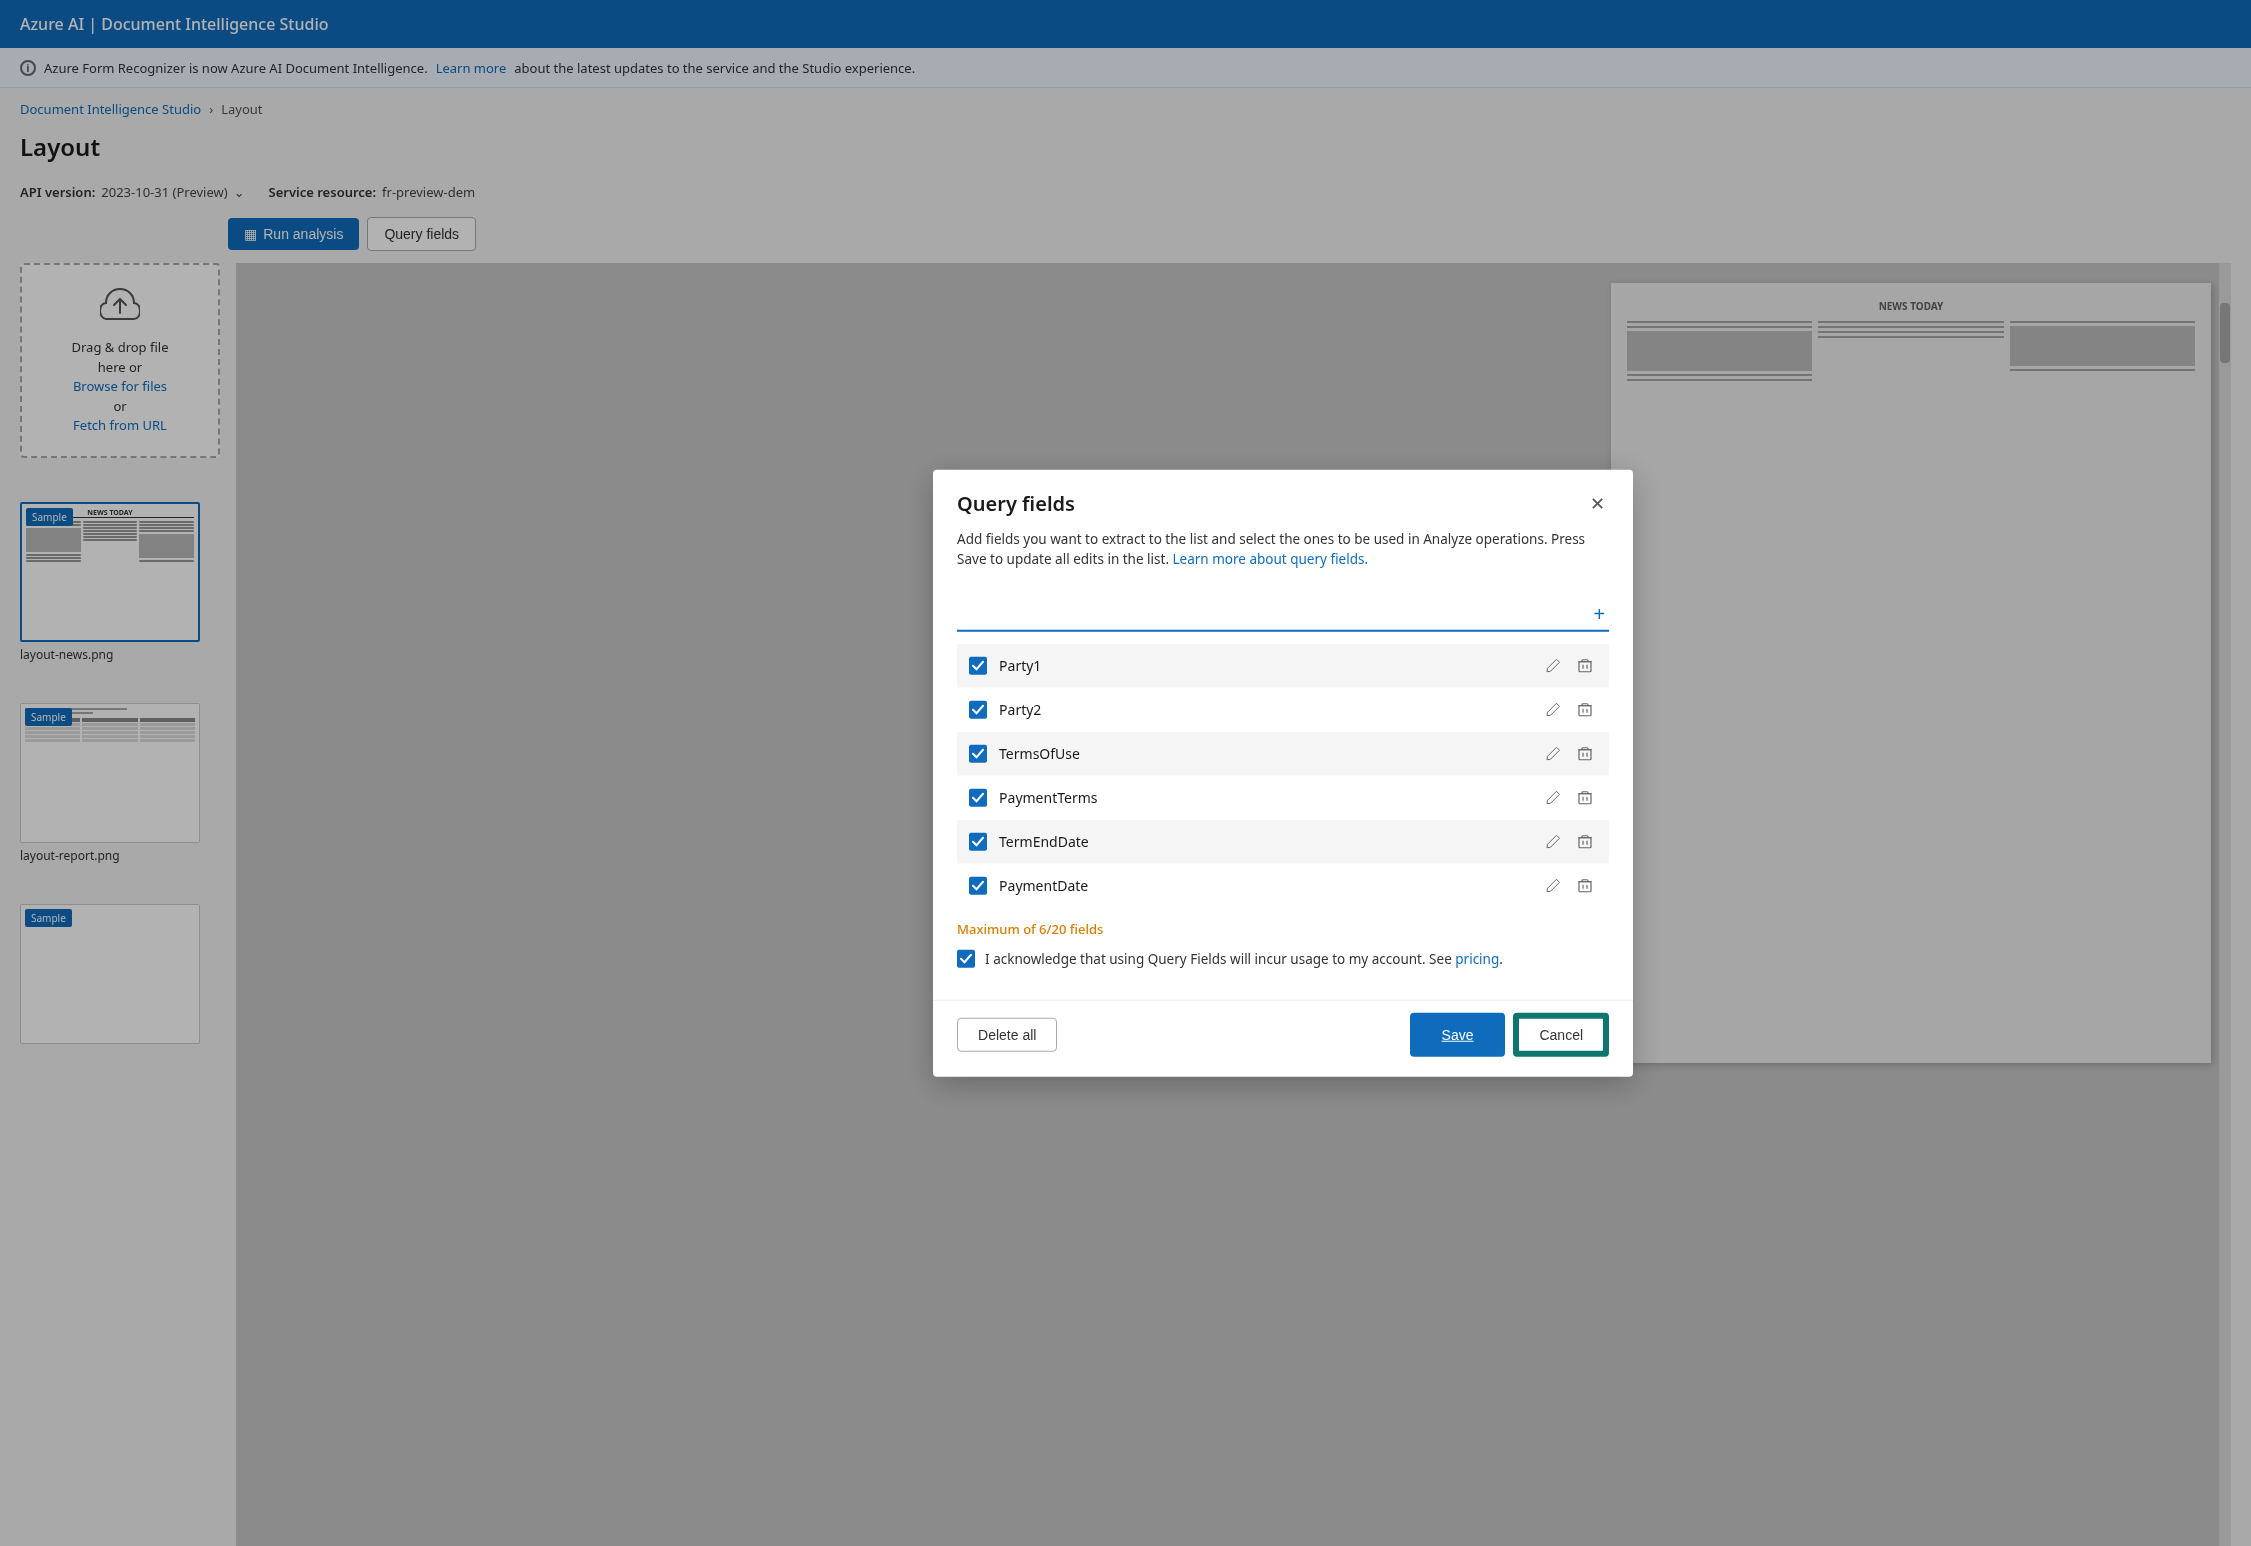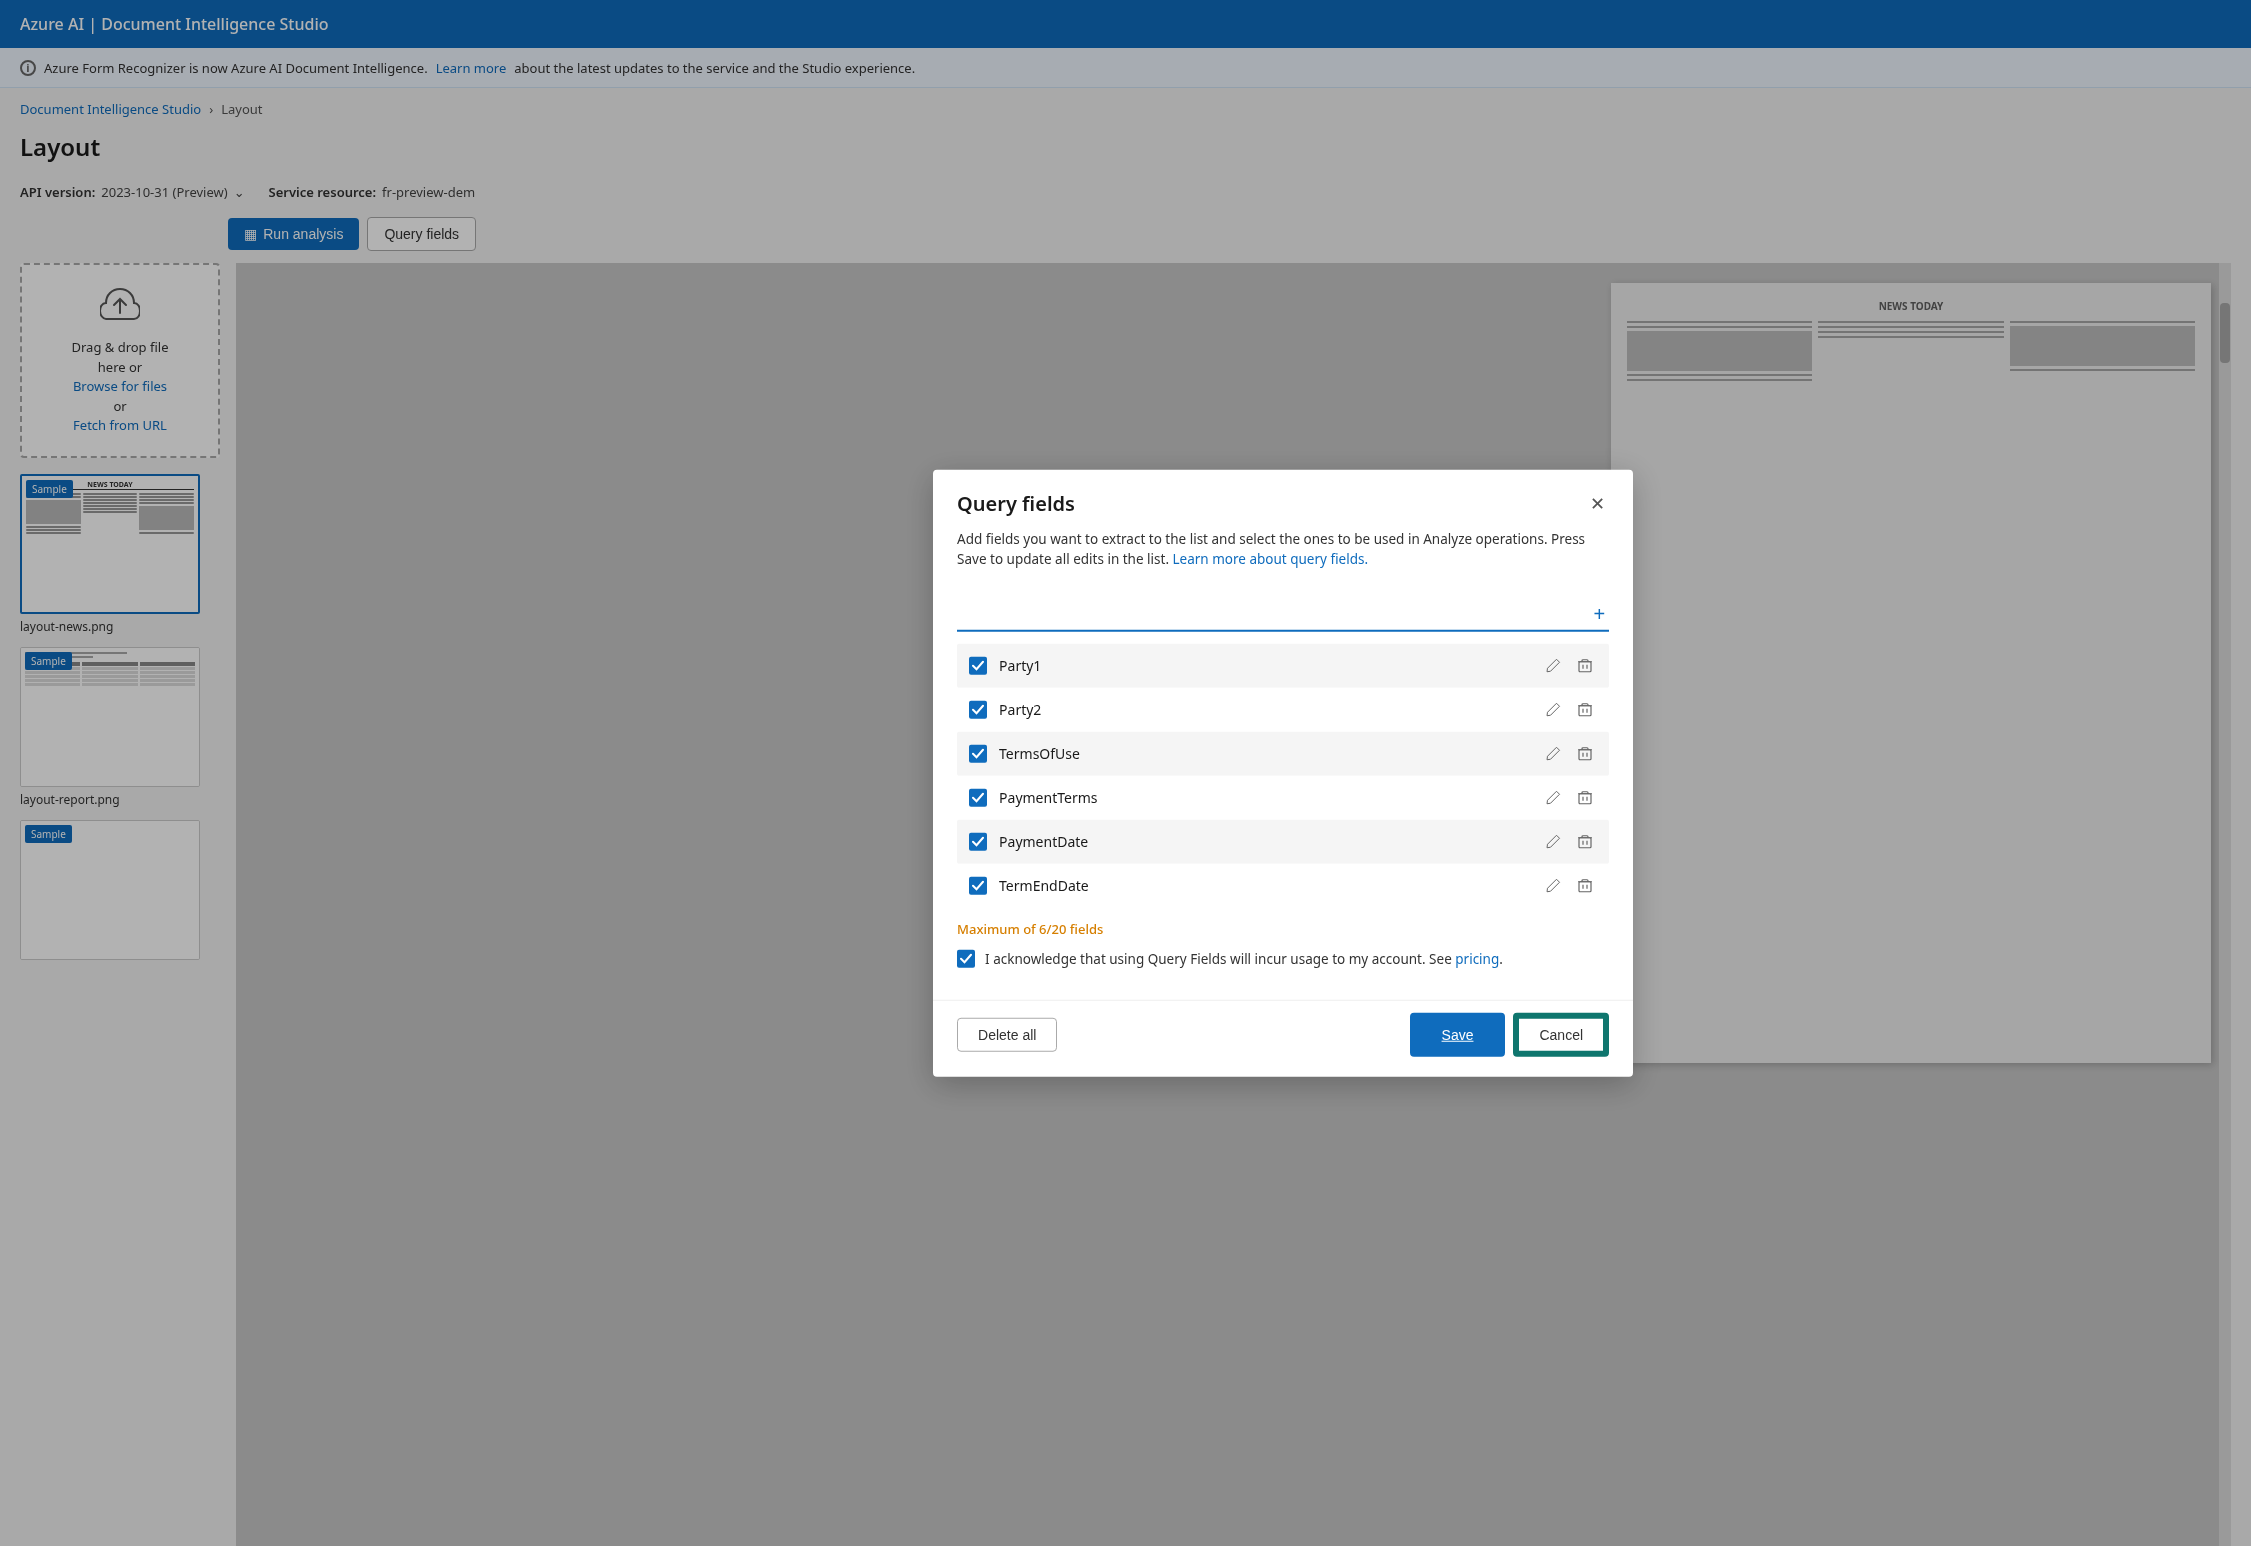--- a/index.html
+++ b/index.html
@@ -144,20 +144,21 @@
 
     
     .thumbnail-list {
       display: flex;
       flex-direction: column;
       gap: 12px;
     }
     .thumbnail-item {
       width: 180px;
       cursor: pointer;
+      margin-top: 28px;
     }
     .thumbnail-item.active .thumbnail-img {
       border: 2px solid #0f6cbd;
     }
     .thumbnail-img {
       width: 180px;
       height: 140px;
       background: #e8e8e8;
       border: 1px solid #ccc;
       border-radius: 2px;
@@ -819,21 +820,21 @@
           </button>
         </div>
       </div>
 
       <div class="field-item">
         <div class="field-checkbox">
           <svg viewBox="0 0 12 12" fill="white">
               <path d="M1 6l3.5 3.5L11 2" stroke="white" stroke-width="2" fill="none" stroke-linecap="round"></path>
             </svg>
         </div>
-        <span class="field-name">PaymentDate</span>
+        <span class="field-name">TermEndDate</span>
         <div class="field-actions">
           <button class="field-action-btn">
             <svg width="16" height="16" viewBox="0 0 16 16" fill="#666">
                 <path d="M11.5 1.5l3 3-9 9L2 14l.5-3.5 9-9z" stroke="#666" stroke-width="1" fill="none"></path>
               </svg>
           </button>
           <button class="field-action-btn">
             <svg width="16" height="16" viewBox="0 0 16 16" fill="none">
                 <rect x="2" y="4" width="12" height="10" rx="1" stroke="#666" stroke-width="1.2"></rect>
                 <path d="M5 4V3a1 1 0 011-1h4a1 1 0 011 1v1" stroke="#666" stroke-width="1.2"></path>
@@ -844,21 +845,21 @@
           </button>
         </div>
       </div>
 
       <div class="field-item">
         <div class="field-checkbox">
           <svg viewBox="0 0 12 12" fill="white">
               <path d="M1 6l3.5 3.5L11 2" stroke="white" stroke-width="2" fill="none" stroke-linecap="round"></path>
             </svg>
         </div>
-        <span class="field-name">TermEndDate</span>
+        <span class="field-name">PaymentDate</span>
         <div class="field-actions">
           <button class="field-action-btn">
             <svg width="16" height="16" viewBox="0 0 16 16" fill="#666">
                 <path d="M11.5 1.5l3 3-9 9L2 14l.5-3.5 9-9z" stroke="#666" stroke-width="1" fill="none"></path>
               </svg>
           </button>
           <button class="field-action-btn">
             <svg width="16" height="16" viewBox="0 0 16 16" fill="none">
                 <rect x="2" y="4" width="12" height="10" rx="1" stroke="#666" stroke-width="1.2"></rect>
                 <path d="M5 4V3a1 1 0 011-1h4a1 1 0 011 1v1" stroke="#666" stroke-width="1.2"></path>

